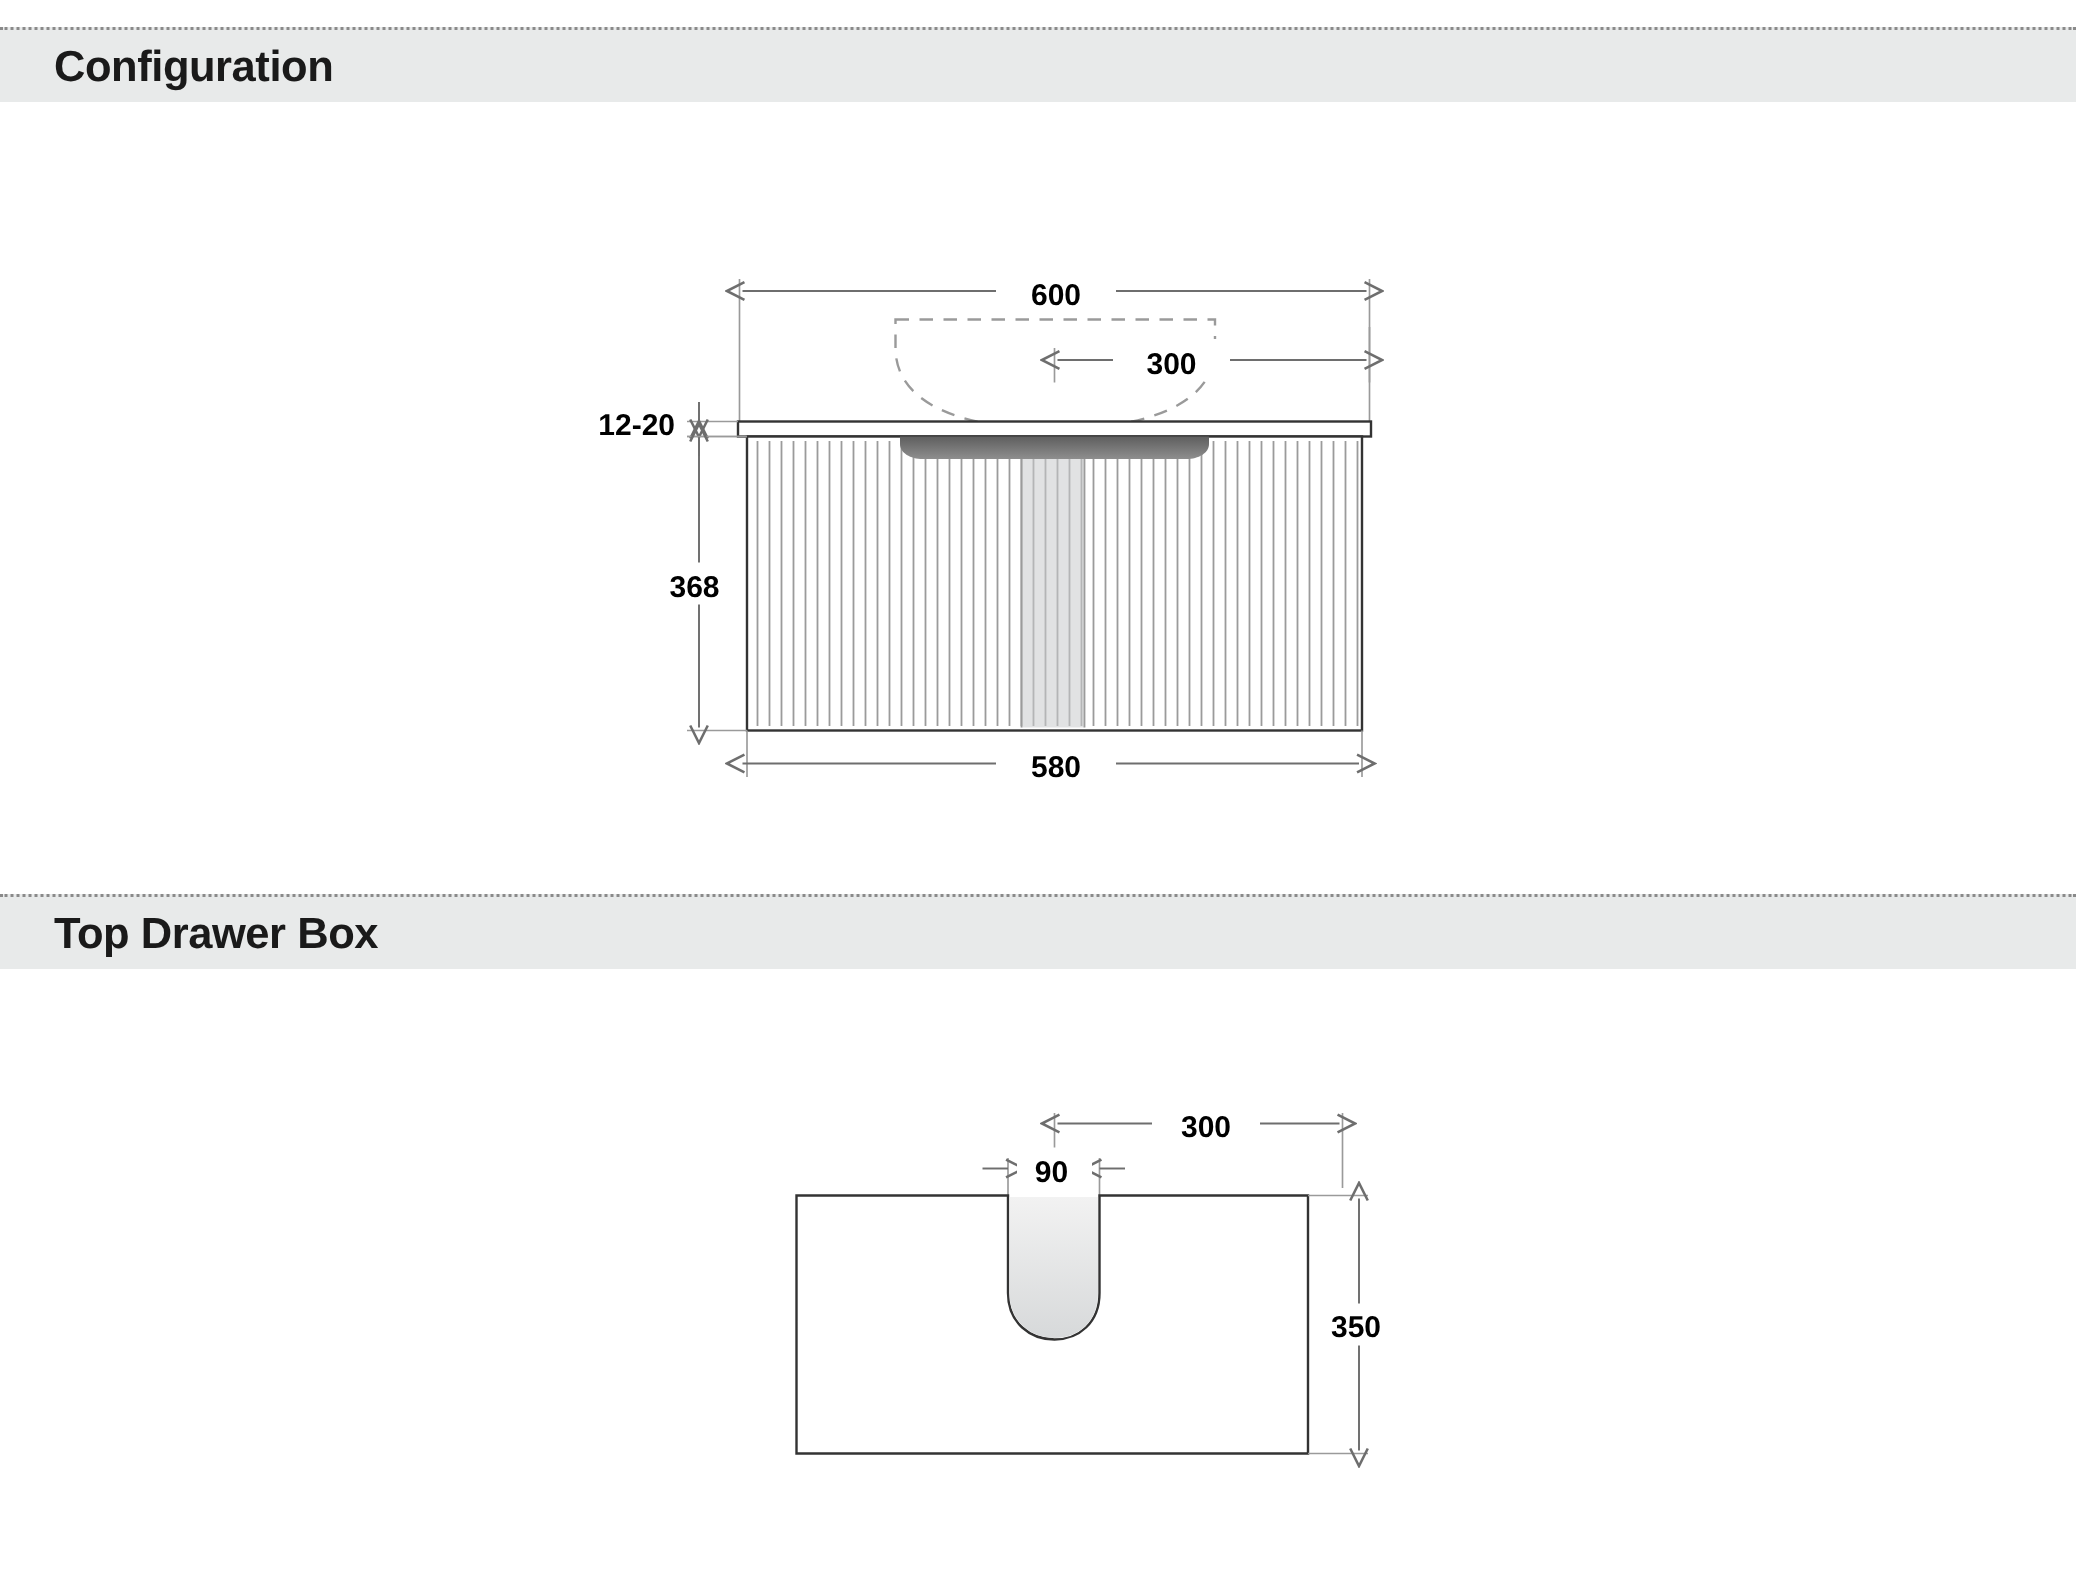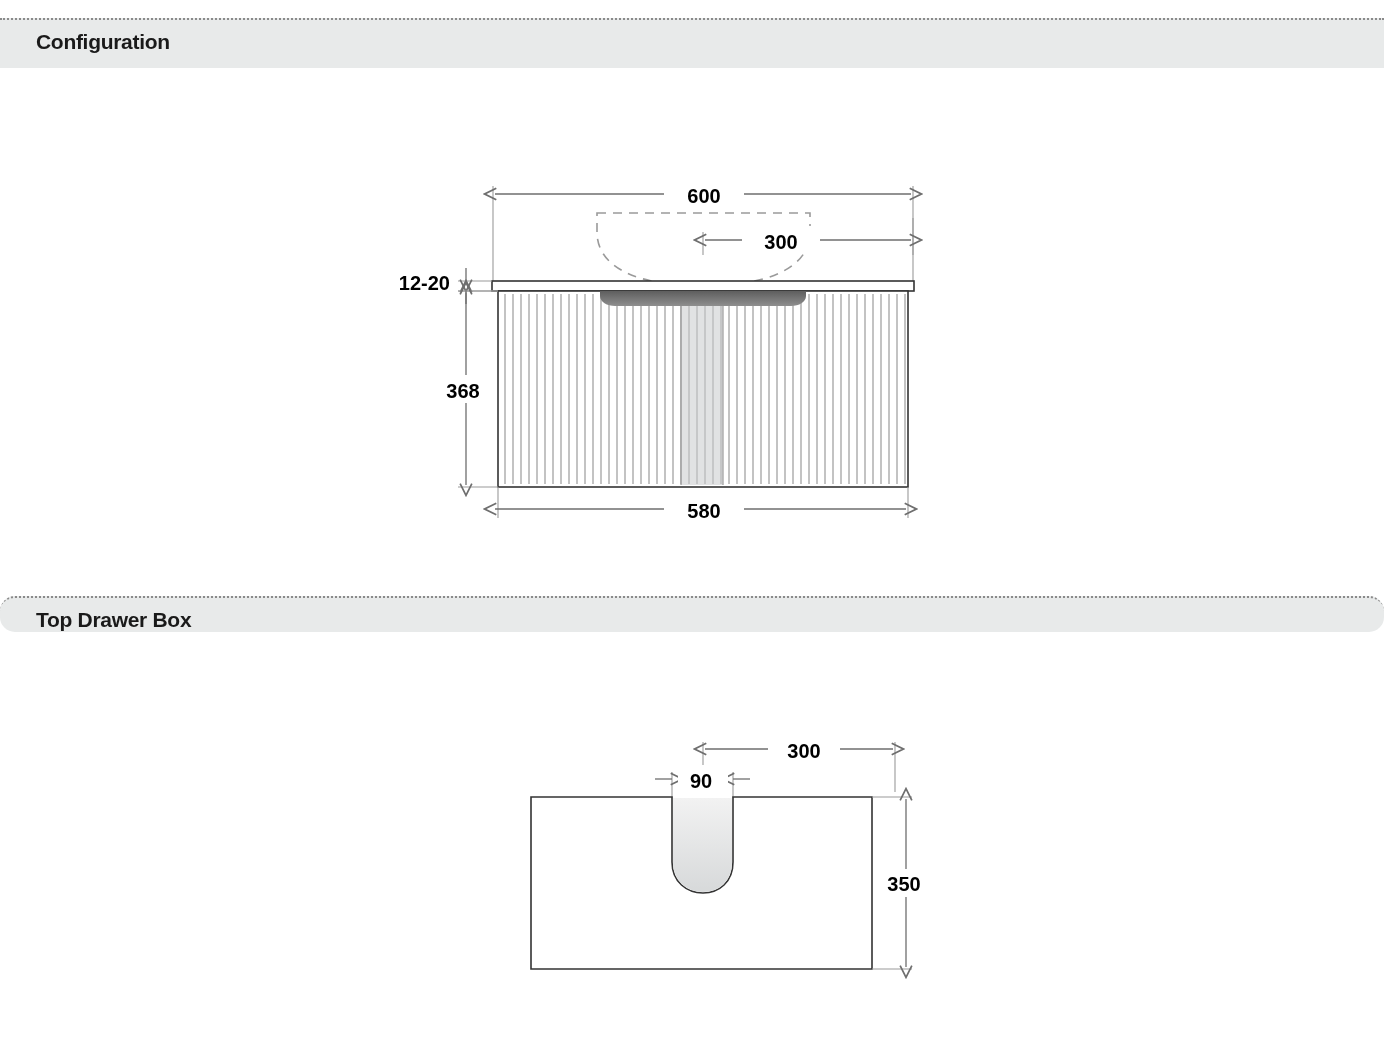--- a/index.html
+++ b/index.html
@@ -20,29 +20,29 @@
     position: absolute;
     left: 0;
     width: 1384px;
     box-sizing: border-box;
     background: #e8eaea;
     border-top: 2px dotted #8a8a8a;
     border-bottom: 0;
     padding: 10px 0 10px 36px;
   }
   .section-header .title {
-    font-size: 21px;
+    font-size: 29px;
     font-weight: bold;
     letter-spacing: -0.3px;
     color: #1a1a1a;
     line-height: 1.1;
   }
 
   #header-configuration { top: 18px; height: 50px; }
-  #header-topdrawer { top: 596px; height: 36px; border-radius: 15px; }
+  #header-topdrawer { top: 596px; height: 50px; }
 
   .diagram {
     position: absolute;
     left: 0;
     top: 0;
     width: 1384px;
     height: 1056px;
     pointer-events: none;
   }
 

